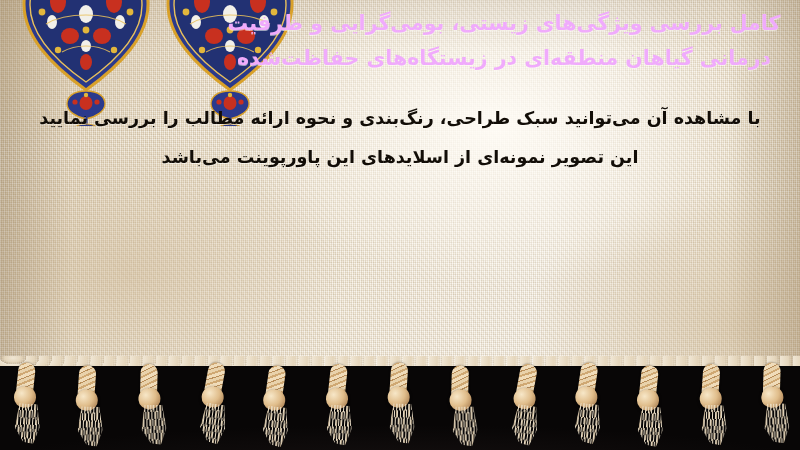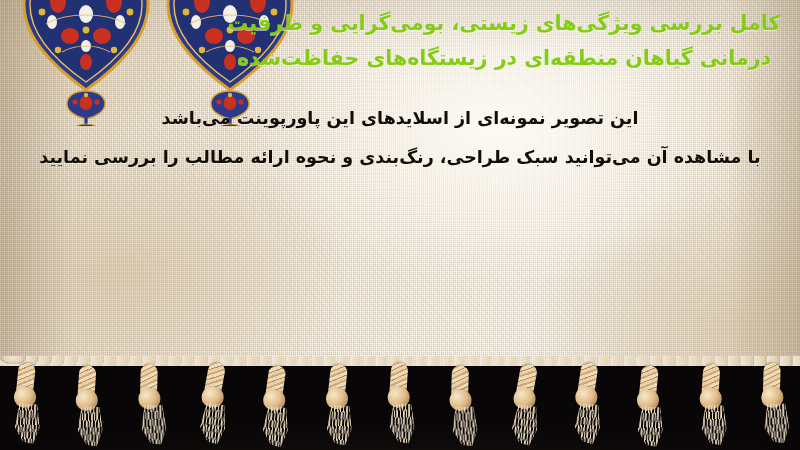--- a/index.html
+++ b/index.html
@@ -186,21 +186,21 @@
     position: absolute;
     right: 16px;
     top: 6px;
     width: 560px;
     text-align: center;
     direction: rtl;
     font-family: "DejaVu Sans", sans-serif;
     font-size: 20.5px;
     font-weight: 700;
     line-height: 1.72;
-    color: #84cc16;
+    color: #f0abfc;
     letter-spacing: -0.1px;
     text-shadow: 0 1px 0 rgba(255,253,247,0.55);
   }
 
   .body-block {
     position: absolute;
     right: 24px;
     top: 110px;
     width: 752px;
     direction: rtl;
@@ -297,22 +297,22 @@
         <use href="#pendant" x="0" y="0" transform="translate(216,148)"></use>
       </g>
     </svg>
   </div>
 
   <div class="text-layer">
 
     <div class="title">کامل بررسی ویژگی‌های زیستی، بومی‌گرایی و ظرفیت درمانی گیاهان منطقه‌ای در زیستگاه‌های حفاظت‌شده</div>
 
     <div class="body-block">
+      <div class="body-line">با مشاهده آن می‌توانید سبک طراحی، رنگ‌بندی و نحوه ارائه مطالب را بررسی نمایید</div>
       <div class="body-line">این تصویر نمونه‌ای از اسلایدهای این پاورپوینت می‌باشد</div>
-      <div class="body-line">با مشاهده آن می‌توانید سبک طراحی، رنگ‌بندی و نحوه ارائه مطالب را بررسی نمایید</div>
     </div>
 
   </div>
 
   <div class="selvedge"></div>
   <div class="black-band"></div>
   <div class="fringe-row" id="fringe-row">
       <div class="tassel" style="transform: rotate(-4.4deg) translateY(-1.5px);">
         <div class="cord"></div>
         <div class="knot"></div>

